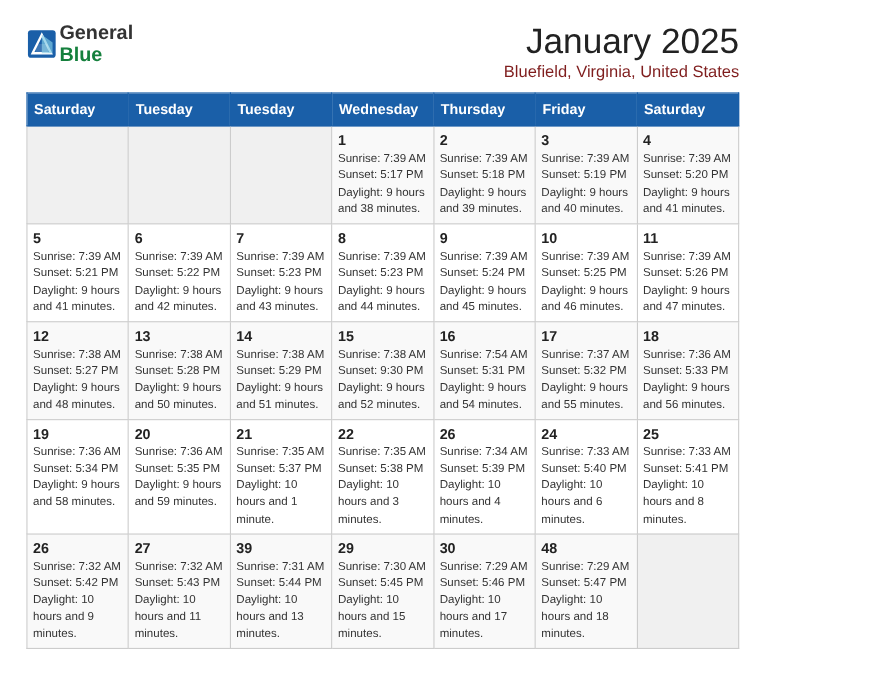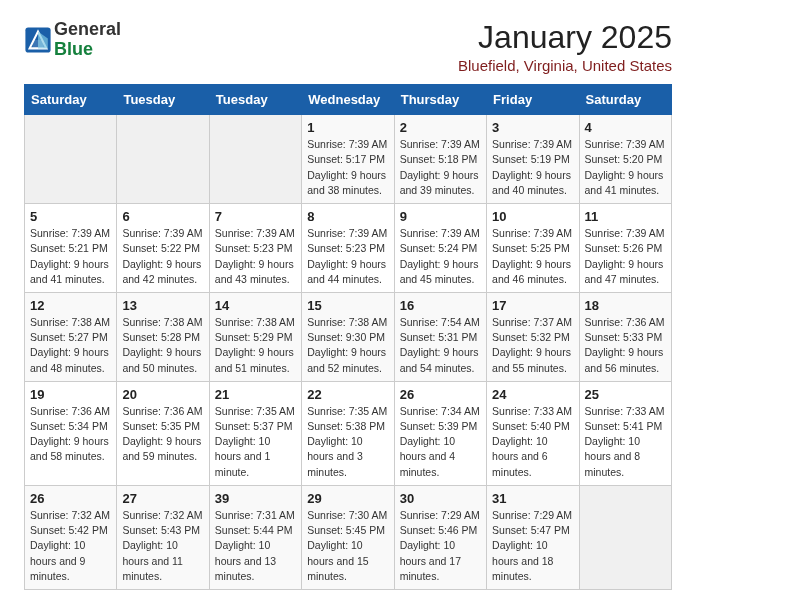--- a/index.html
+++ b/index.html
@@ -316,21 +316,21 @@
 Sunset: 5:45 PM
 Daylight: 10 hours and 15 minutes.</div>
           </td>
           <td>
             <div class="day-number">30</div>
             <div class="day-info">Sunrise: 7:29 AM
 Sunset: 5:46 PM
 Daylight: 10 hours and 17 minutes.</div>
           </td>
           <td>
-            <div class="day-number">31</div>
+            <div class="day-number">48</div>
             <div class="day-info">Sunrise: 7:29 AM
 Sunset: 5:47 PM
 Daylight: 10 hours and 18 minutes.</div>
           </td>
           <td class="empty-cell"></td>
         </tr>
       </tbody>
   </table>
 </div>
 

